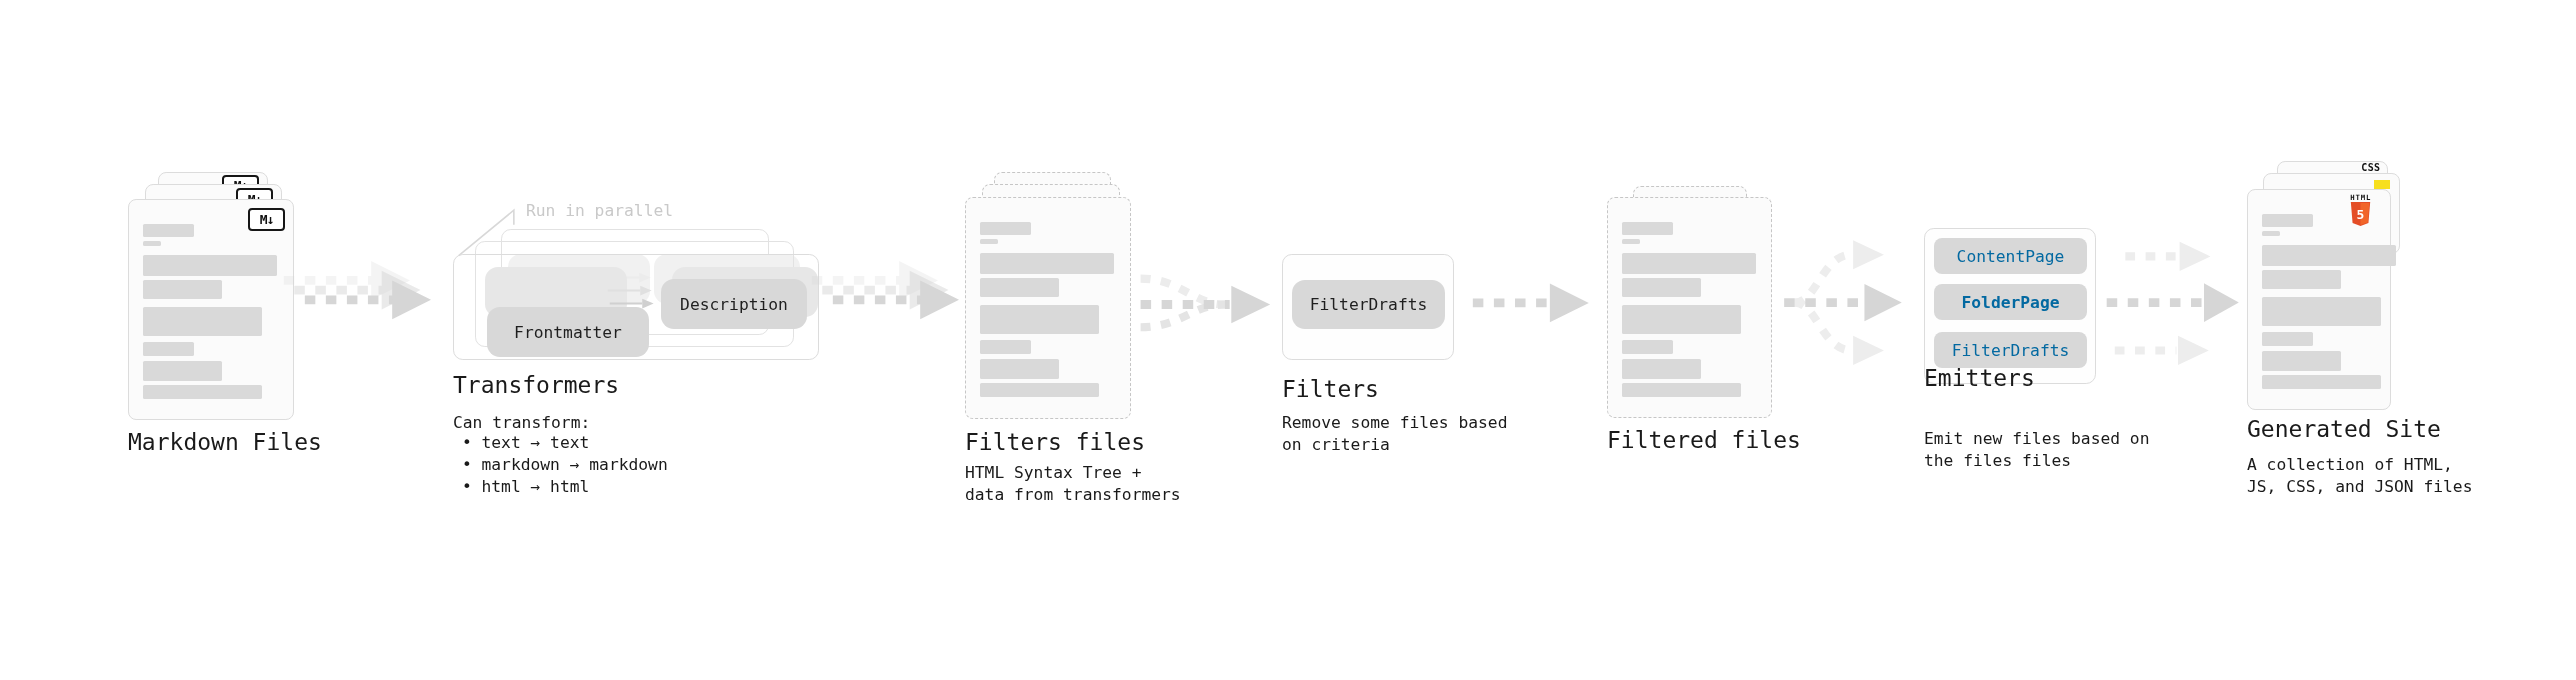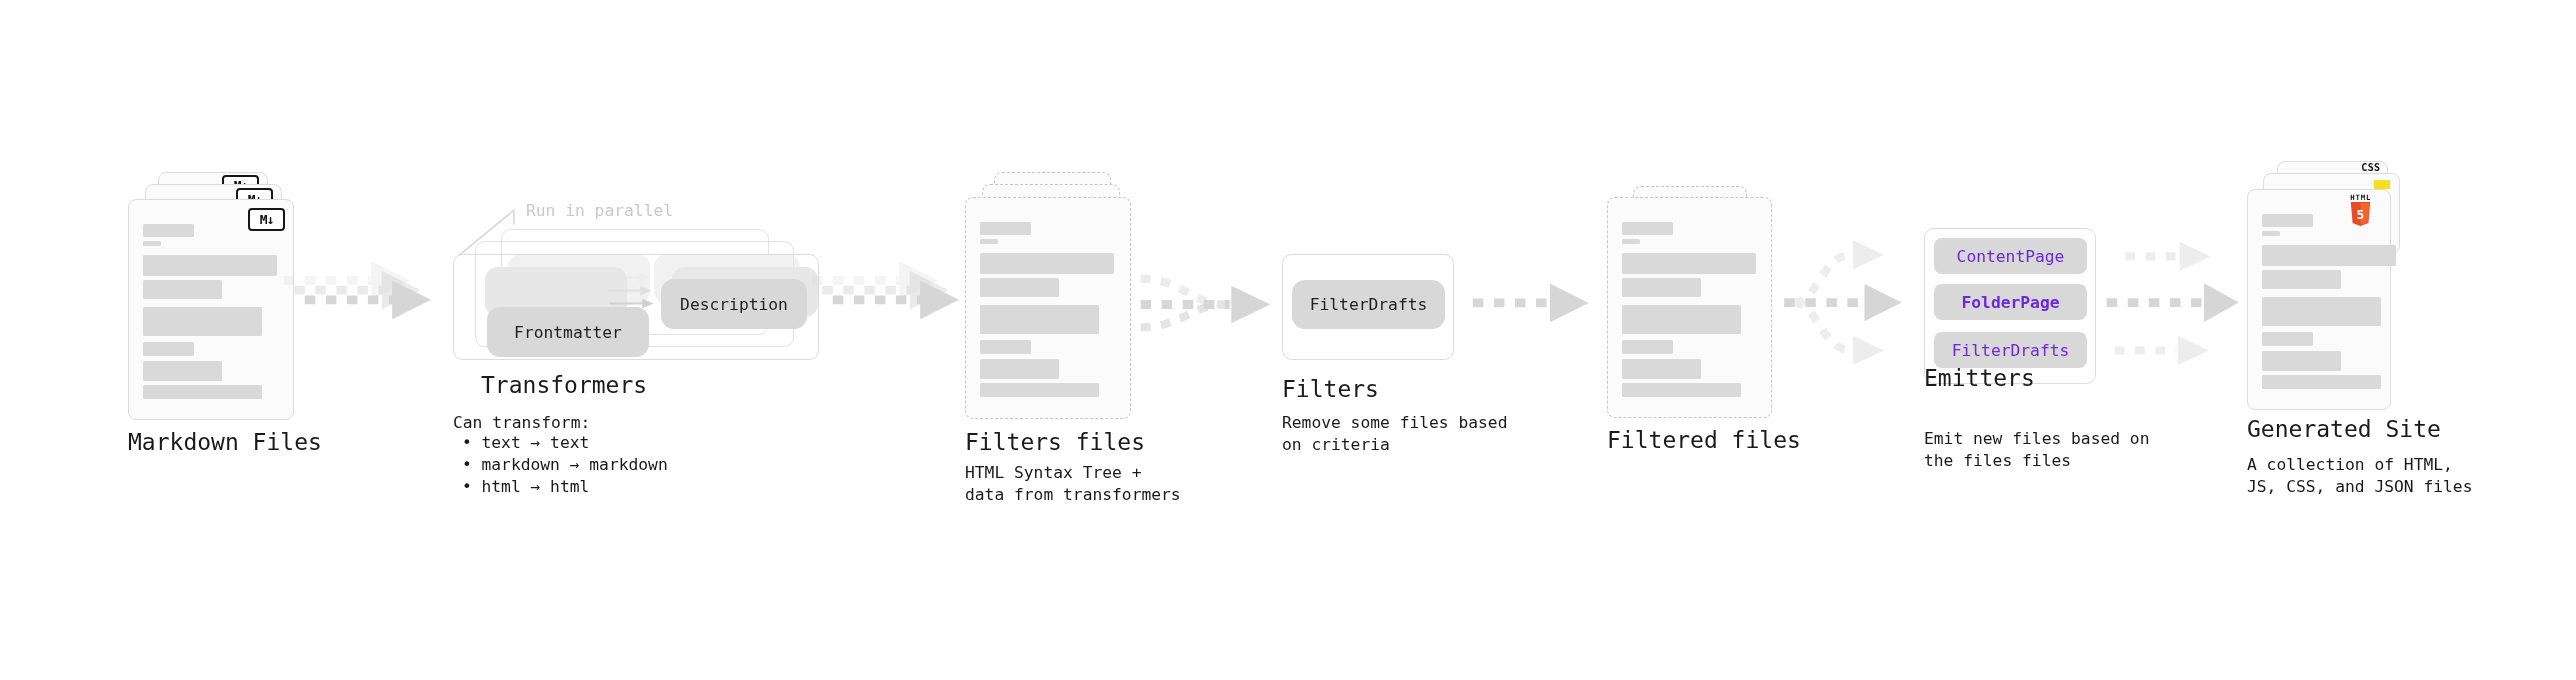--- a/index.html
+++ b/index.html
@@ -22,21 +22,21 @@
   .css-badge{position:absolute;top:3.3px;right:6.5px;text-align:center;}
   .css-word{font-size:10px;font-weight:bold;color:#111;line-height:6.5px;letter-spacing:0.4px;}
   .css-bar{width:16.3px;height:3.3px;background:#2d6ae0;margin:0.8px auto 0;}
   
   .tbox{position:absolute;border:1.6px solid #e2e2e2;border-radius:9.8px;background:transparent;box-sizing:border-box;}
   .fbox{position:absolute;border:1.6px solid #dcdcdc;border-radius:9.8px;background:#fefefe;box-sizing:border-box;}
   .pill{position:absolute;background:#d8d8d8;border-radius:13px;display:flex;align-items:center;
         justify-content:center;font-size:16.3px;color:#1f1f1f;white-space:nowrap;}
   .pill.g1{background:#e7e7e7;} .pill.g2{background:#f1f1f1;}
   .epill{position:absolute;background:#d8d8d8;border-radius:8.1px;display:flex;align-items:center;
-         justify-content:center;font-size:16.3px;color:#6d28d9;white-space:nowrap;height:36px;}
+         justify-content:center;font-size:16.3px;color:#0369a1;white-space:nowrap;height:36px;}
   
   .label{position:absolute;font-size:23px;line-height:28px;font-weight:500;color:#1a1a1a;white-space:nowrap;}
   .desc{position:absolute;font-size:16.3px;line-height:22px;color:#1a1a1a;white-space:nowrap;}
   .annotation{position:absolute;font-size:16.3px;line-height:22px;color:#c9c9c9;white-space:nowrap;}
   .bullet-line{display:flex;}
   .bullet-glyph{width:11.4px;margin-right:8.1px;}
   .flow{position:absolute;}
 </style>
 </head>
 <body>
@@ -104,21 +104,21 @@
     </svg>
 
     <div class="tbox" style="left:453px;top:254px;width:366px;height:106px;border-color:#dcdcdc;"></div>
     <div class="pill" style="left:487px;top:279px;width:162px;height:50px;margin-top:28px;">Frontmatter</div>
     <div class="pill" style="left:661px;top:279px;width:146px;height:50px;">Description</div>
     <svg class="flow" style="left:608px;top:297px;" width="49" height="13" viewBox="0 0 60 16">
       <line x1="2" y1="8" x2="42" y2="8" stroke="#d0d0d0" stroke-width="2.5"></line>
         <polygon points="42,2 56,8 42,14" fill="#d0d0d0"></polygon>
     </svg>
 
-    <div class="label" style="left:453px;top:371px;margin-left:28px;">Transformers</div>
+    <div class="label" style="left:453px;top:371px;">Transformers</div>
     <div class="desc" style="left:453px;top:412px;">Can transform:</div>
     <div class="desc" style="left:462px;top:432px;">
       <div class="bullet-line">
         <span class="bullet-glyph">•</span>
         <span>text → text</span>
       </div>
       <div class="bullet-line">
         <span class="bullet-glyph">•</span>
         <span>markdown → markdown</span>
       </div>

